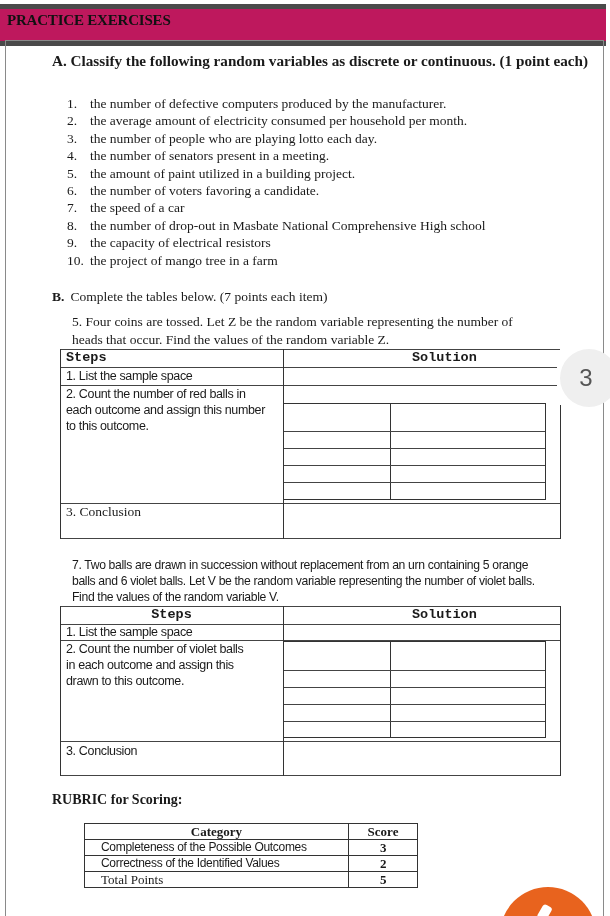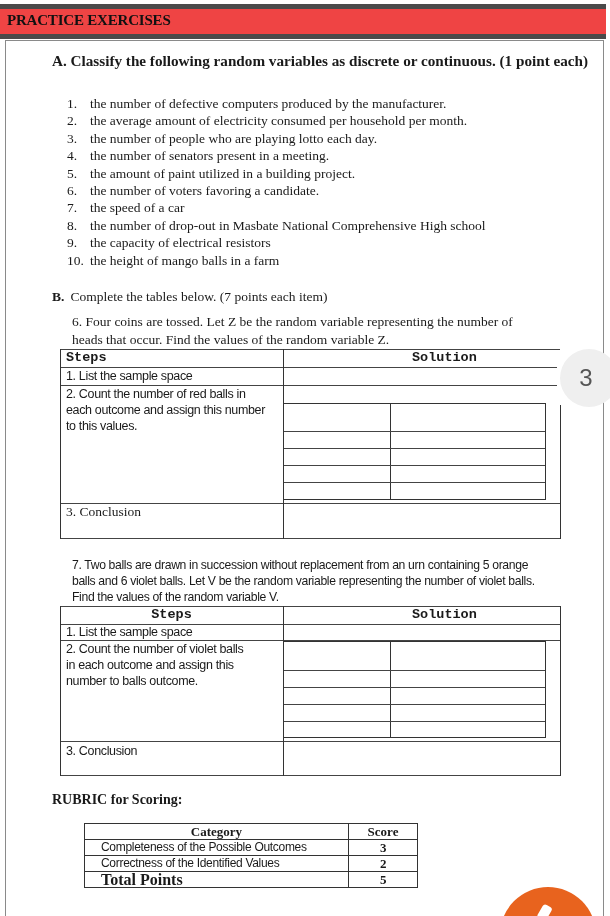--- a/index.html
+++ b/index.html
@@ -3,22 +3,22 @@
 <meta charset="utf-8">
 <style>
   html, body { margin: 0; padding: 0; }
   body {
     width: 610px; height: 916px; overflow: hidden; position: relative;
     background: #ffffff; color: #1a1a1a;
     font-family: "Liberation Serif", "DejaVu Serif", serif;
   }
   .abs { position: absolute; }
   .banner {
-    left: 0; top: 4px; width: 606px; height: 35px;
-    background: #ef4444;
+    left: 0; top: 4px; width: 606px; height: 42px;
+    background: #be185d;
     border-top: 5px solid #4a4a4a; border-bottom: 5px solid #4a4a4a;
     box-sizing: border-box;
   }
   .banner-title {
     position: absolute; left: 7px; top: 3px;
     font-weight: bold; font-size: 15px; letter-spacing: -0.2px; color: #111;
   }
   .outer-box {
     left: 5px; top: 40px; width: 599px; height: 900px;
     border: 1px solid #8a8a8a; box-sizing: border-box;
@@ -69,27 +69,27 @@
 <ol class="abs q-list">
   <li><span class="q-num">1.</span><span>the number of defective computers produced by the manufacturer.</span></li>
   <li><span class="q-num">2.</span><span>the average amount of electricity consumed per household per month.</span></li>
   <li><span class="q-num">3.</span><span>the number of people who are playing lotto each day.</span></li>
   <li><span class="q-num">4.</span><span>the number of senators present in a meeting.</span></li>
   <li><span class="q-num">5.</span><span>the amount of paint utilized in a building project.</span></li>
   <li><span class="q-num">6.</span><span>the number of voters favoring a candidate.</span></li>
   <li><span class="q-num">7.</span><span>the speed of a car</span></li>
   <li><span class="q-num">8.</span><span>the number of drop-out in Masbate National Comprehensive High school</span></li>
   <li><span class="q-num">9.</span><span>the capacity of electrical resistors</span></li>
-  <li><span class="q-num">10.</span><span>the height of mango balls in a farm</span></li>
+  <li><span class="q-num">10.</span><span>the project of mango tree in a farm</span></li>
 </ol>
 
 <div class="abs section-b-title"><b>B.</b><span>Complete the tables below. (7 points each item)</span></div>
 
 <div class="abs para" style="left:72px;top:314px;">
-  <div>6. Four coins are tossed. Let Z be the random variable representing the number of</div>
+  <div>5. Four coins are tossed. Let Z be the random variable representing the number of</div>
 </div>
 <div class="abs para sans-cond" style="left:72px;top:332px;font-family:'Liberation Serif',serif;font-size:13.5px;letter-spacing:0;">heads that occur. Find the values of the random variable Z.</div>
 
 <div>
 
   <div class="line-h" style="left:60px;top:349px;width:500px;"></div>
   <div class="line-h" style="left:60px;top:367px;width:497px;"></div>
   <div class="line-h" style="left:60px;top:385px;width:497px;"></div>
   <div class="line-h" style="left:60px;top:503px;width:500px;"></div>
   <div class="line-h" style="left:60px;top:538px;width:500px;"></div>
@@ -97,21 +97,21 @@
   <div class="line-v" style="left:60px;top:349px;height:190px;"></div>
   <div class="line-v" style="left:283px;top:349px;height:190px;"></div>
   <div class="line-v" style="left:560px;top:405px;height:134px;"></div>
 
   <div class="cell-text cell-bold" style="left:66px;top:350px;">Steps</div>
   <div class="cell-text cell-bold" style="left:412px;top:350px;">Solution</div>
 
   <div class="cell-text sans-cond" style="left:66px;top:368px;">1. List the sample space</div>
   <div class="cell-text sans-cond" style="left:66px;top:386px;">2. Count the number of red balls in</div>
   <div class="cell-text sans-cond" style="left:66px;top:402px;text-align:center;">each outcome and assign this number</div>
-  <div class="cell-text sans-cond" style="left:66px;top:418px;">to this values.</div>
+  <div class="cell-text sans-cond" style="left:66px;top:418px;">to this outcome.</div>
   <div class="cell-text" style="left:66px;top:504px;font-size:13.5px;">3. Conclusion</div>
 
   <div style="position:absolute;left:285px;top:369px;width:270px;height:15px;"></div>
   <div class="inner-table" style="left:283px;top:403px;width:263px;height:97px;">
     <div class="line-v" style="left:106px;top:0;height:95px;"></div>
     <div class="line-h" style="left:0;top:27px;width:261px;"></div>
     <div class="line-h" style="left:0;top:44px;width:261px;"></div>
     <div class="line-h" style="left:0;top:61px;width:261px;"></div>
     <div class="line-h" style="left:0;top:78px;width:261px;"></div>
   </div>
@@ -133,21 +133,21 @@
   <div class="line-h" style="left:60px;top:741px;width:500px;"></div>
   <div class="line-h" style="left:60px;top:775px;width:500px;"></div>
   <div class="line-v" style="left:60px;top:606px;height:170px;"></div>
   <div class="line-v" style="left:283px;top:606px;height:170px;"></div>
   <div class="line-v" style="left:560px;top:606px;height:170px;"></div>
   <div class="cell-text cell-bold" style="left:60px;top:607px;width:223px;text-align:center;">Steps</div>
   <div class="cell-text cell-bold" style="left:412px;top:607px;">Solution</div>
   <div class="cell-text sans-cond" style="left:66px;top:624px;">1. List the sample space</div>
   <div class="cell-text sans-cond" style="left:66px;top:641px;">2. Count the number of violet balls</div>
   <div class="cell-text sans-cond" style="left:66px;top:657px;">in each outcome and assign this</div>
-  <div class="cell-text sans-cond" style="left:66px;top:673px;">number to balls outcome.</div>
+  <div class="cell-text sans-cond" style="left:66px;top:673px;">drawn to this outcome.</div>
   <div class="cell-text sans-cond" style="left:66px;top:743px;">3. Conclusion</div>
   <div style="position:absolute;left:285px;top:625px;width:273px;height:14px;"></div>
   <div class="inner-table" style="left:283px;top:641px;width:263px;height:97px;">
     <div class="line-v" style="left:106px;top:0;height:95px;"></div>
     <div class="line-h" style="left:0;top:28px;width:261px;"></div>
     <div class="line-h" style="left:0;top:45px;width:261px;"></div>
     <div class="line-h" style="left:0;top:62px;width:261px;"></div>
     <div class="line-h" style="left:0;top:79px;width:261px;"></div>
   </div>
   <div style="position:absolute;left:285px;top:743px;width:273px;height:31px;"></div>
@@ -162,21 +162,21 @@
   </tr>
   <tr>
     <td>Completeness of the Possible Outcomes</td>
     <td class="score">3</td>
   </tr>
   <tr>
     <td>Correctness of the Identified Values</td>
     <td class="score">2</td>
   </tr>
   <tr>
-    <td style="font-weight:bold;font-family:'Liberation Serif',serif;font-size:16px;letter-spacing:0;">Total Points</td>
+    <td style="font-weight:normal;font-family:'Liberation Serif',serif;font-size:13px;letter-spacing:0;">Total Points</td>
     <td class="score">5</td>
   </tr>
 </tbody>
   </table>
 
 <div class="abs orange-fab">
   <span class="fab-glyph"></span>
 </div>
 
 </body></html>

